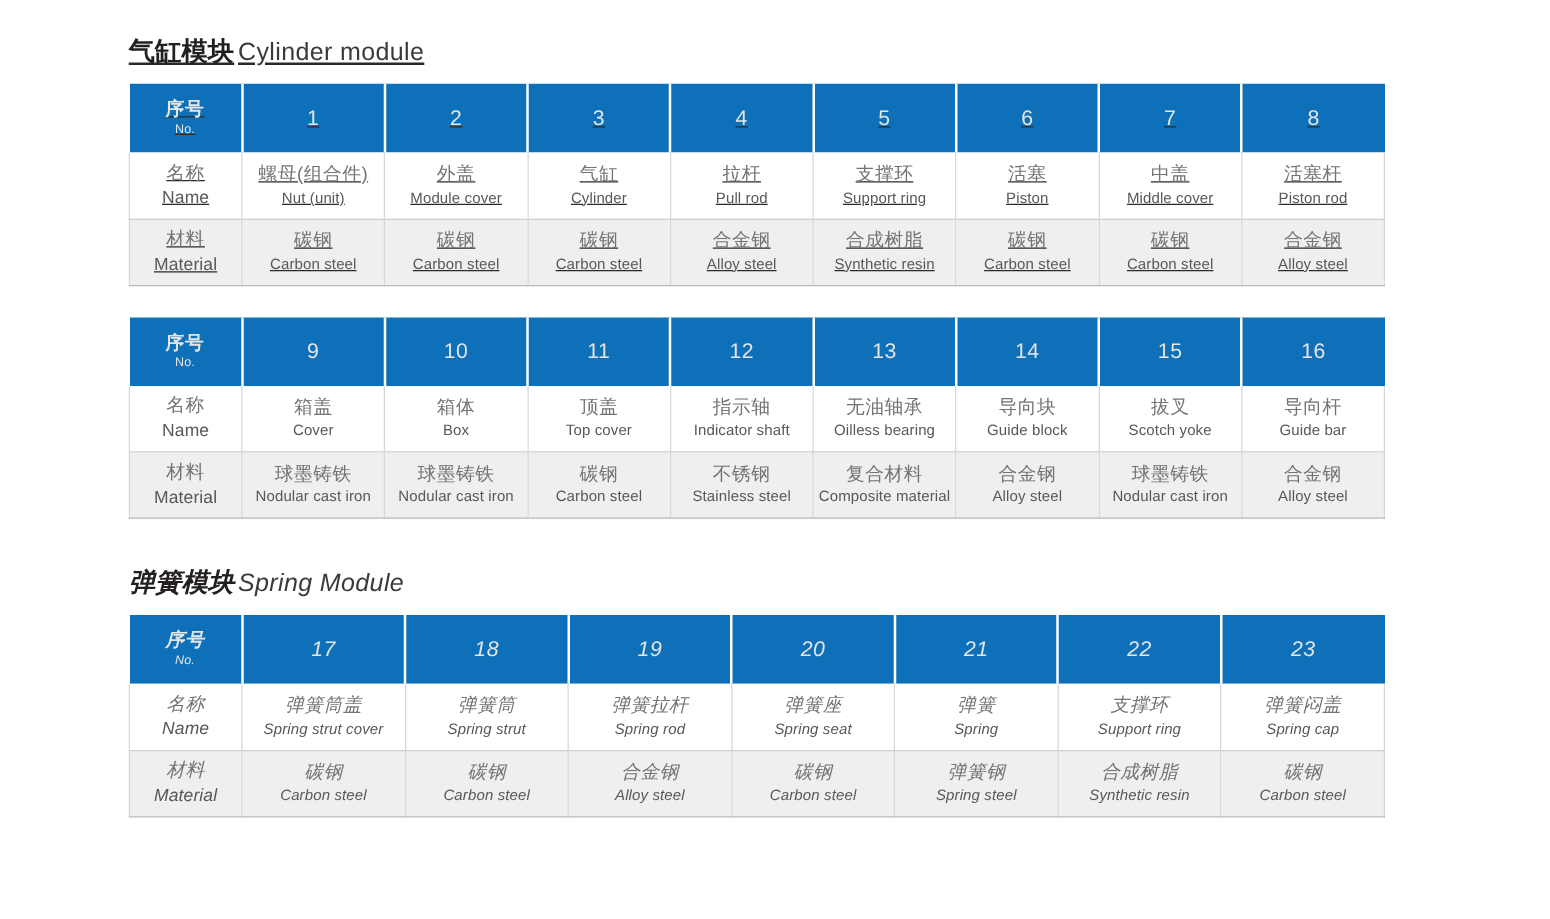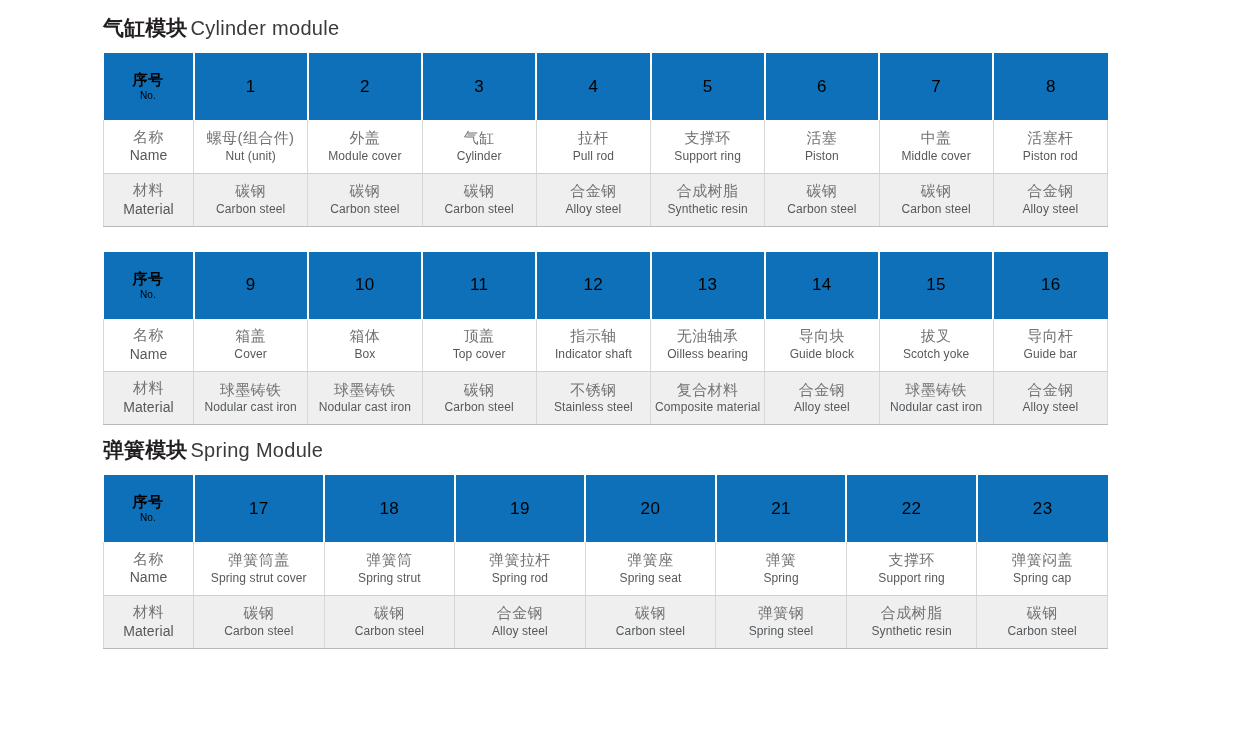--- a/index.html
+++ b/index.html
@@ -17,23 +17,23 @@
   .page {
     position: relative;
     width: 1240px;
     height: 735px;
     box-sizing: border-box;
     padding: 0 0 0 103px;
   }
   .section {
     width: 1005px;
   }
-  .section.s1 { padding-top: 16px; }
+  .section.s1 { padding-top: 30px; text-decoration: underline; }
   .section.s2 { padding-top: 25px; }
-  .section.s3 { padding-top: 13px; }
+  .section.s3 { padding-top: 40px; font-style: italic; }
 
   .section-heading {
     font-size: 21px;
     line-height: 1.1;
     margin: 0 0 14px 0;
     white-space: nowrap;
     letter-spacing: 0.1px;
   }
   .section-heading .zh {
     font-weight: bold;
@@ -60,22 +60,22 @@
   table.parts td {
     padding: 0;
     text-align: center;
     vertical-align: middle;
     box-sizing: border-box;
   }
 
   
   tr.row-no th {
     background: #0d70b8;
-    color: #000000;
-    height: 67px;
+    color: #e5e5e5;
+    height: 55px;
     border-right: 2px solid #ffffff;
     font-weight: normal;
   }
   tr.row-no th:last-child { border-right: none; }
   tr.row-no th .num {
     font-size: 17px;
     letter-spacing: 0.4px;
     display: block;
     line-height: 1.15;
   }

